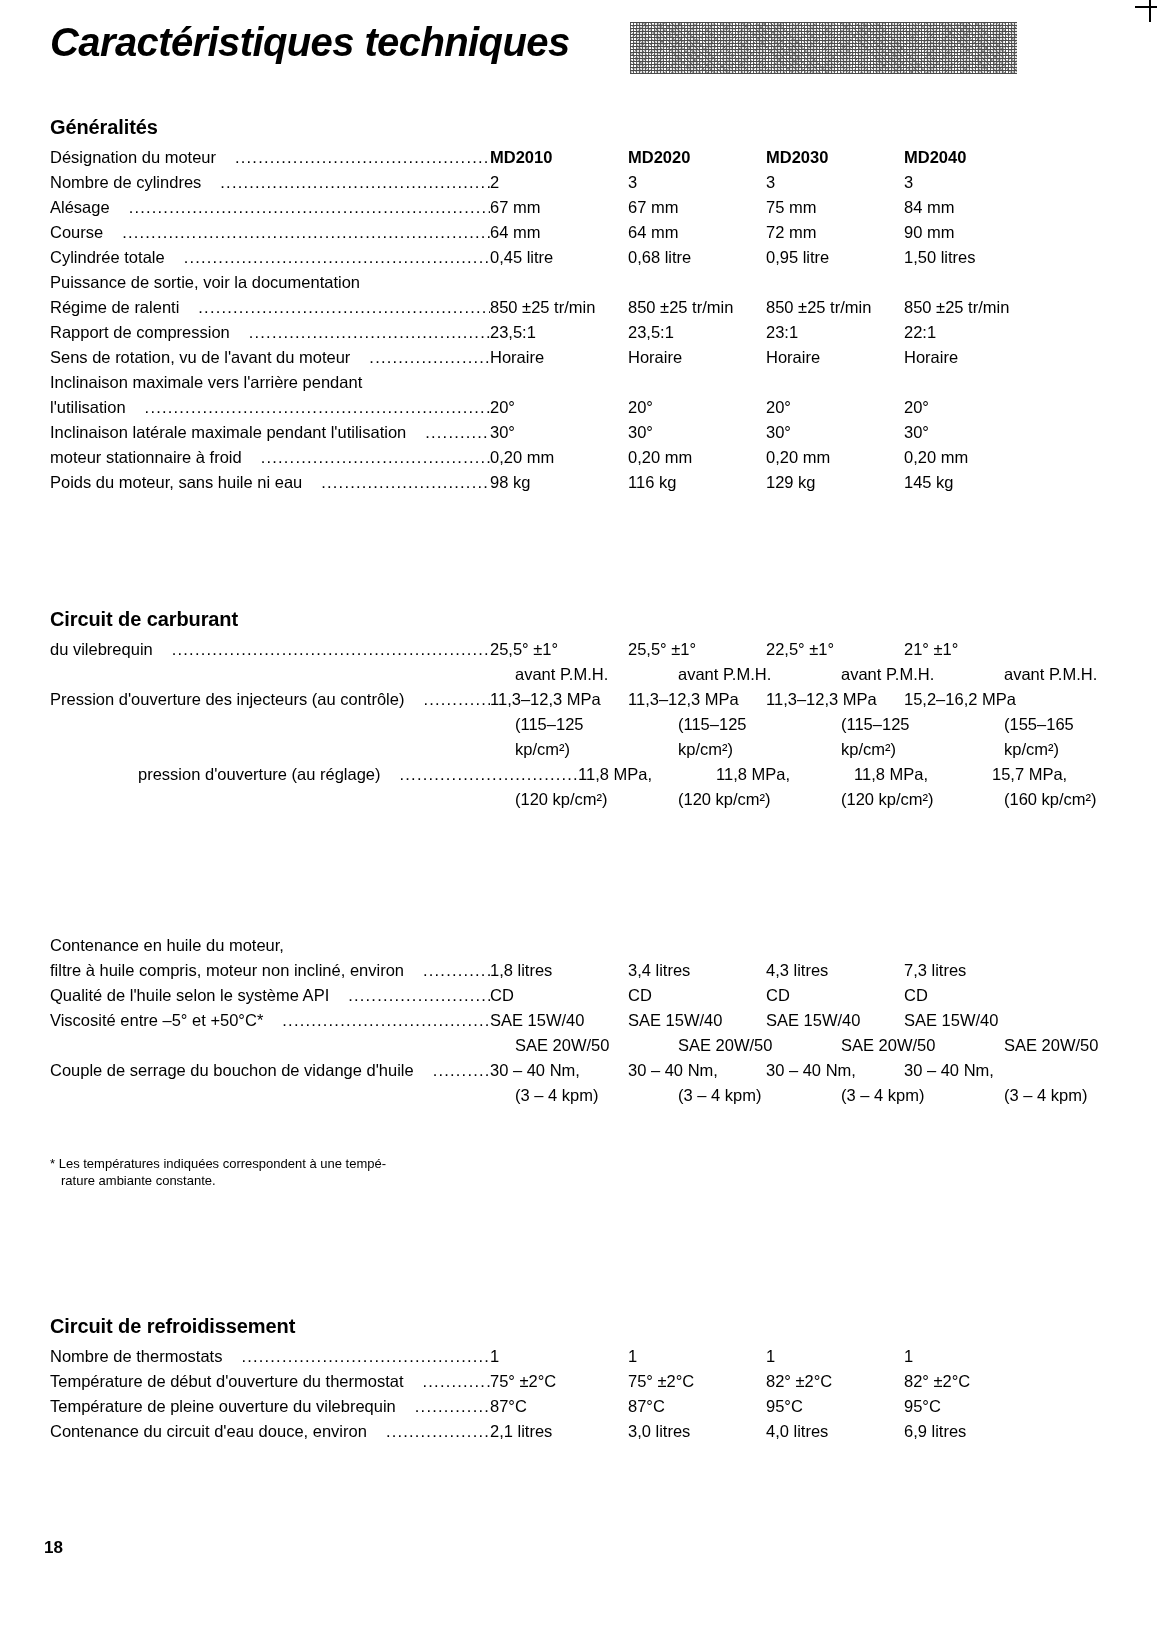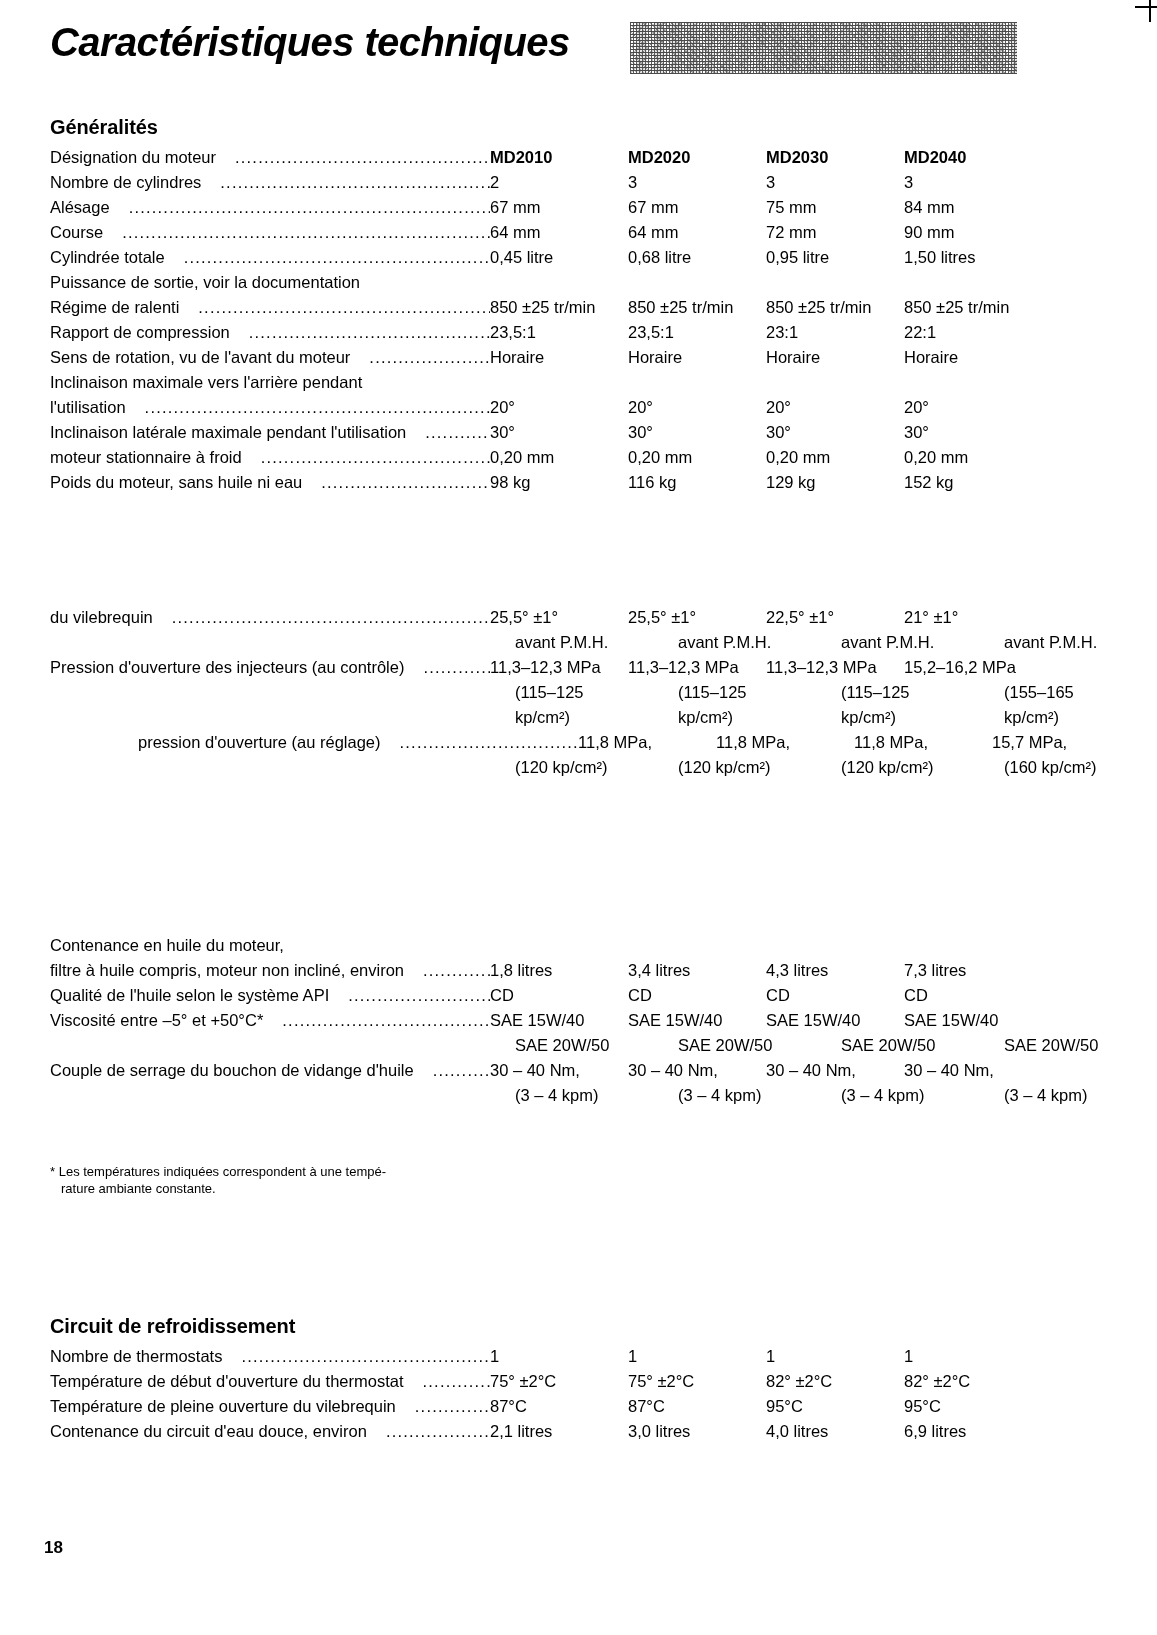--- a/index.html
+++ b/index.html
@@ -279,24 +279,25 @@
           <div class="val-cell">0,20 mm</div>
         </div>
         <div class="spec-row">
           <div class="label-cell">
             <span class="lbl-text">Poids du moteur, sans huile ni eau</span>
             <span class="leader">........................................................................................................................</span>
           </div>
           <div class="val-cell">98 kg</div>
           <div class="val-cell">116 kg</div>
           <div class="val-cell">129 kg</div>
-          <div class="val-cell">152 kg</div>
+          <div class="val-cell">145 kg</div>
         </div>
       </div>
       <div class="section" style="top: 608px;">
+        <div class="section-title">Circuit de carburant</div>
         <div class="spec-row">
           <div class="label-cell">
             <span class="lbl-text">du vilebrequin</span>
             <span class="leader">........................................................................................................................</span>
           </div>
           <div class="val-cell">25,5° ±1°</div>
           <div class="val-cell">25,5° ±1°</div>
           <div class="val-cell">22,5° ±1°</div>
           <div class="val-cell">21° ±1°</div>
         </div>
@@ -454,14 +455,14 @@
           <div class="val-cell">2,1 litres</div>
           <div class="val-cell">3,0 litres</div>
           <div class="val-cell">4,0 litres</div>
           <div class="val-cell">6,9 litres</div>
         </div>
       </div>
     </div>
 
   <div class="page-number">18</div>
 
-<div class="footnote" style="top: 1155px; margin-top: 8px;"><span class="fn-mark">*</span> <span>Les températures indiquées correspondent à une tempé-</span><br><span style="padding-left: 11px;">rature ambiante constante.</span></div>
+<div class="footnote" style="top: 1155px;"><span class="fn-mark">*</span> <span>Les températures indiquées correspondent à une tempé-</span><br><span style="padding-left: 11px;">rature ambiante constante.</span></div>
   </div>
 
 </body></html>

